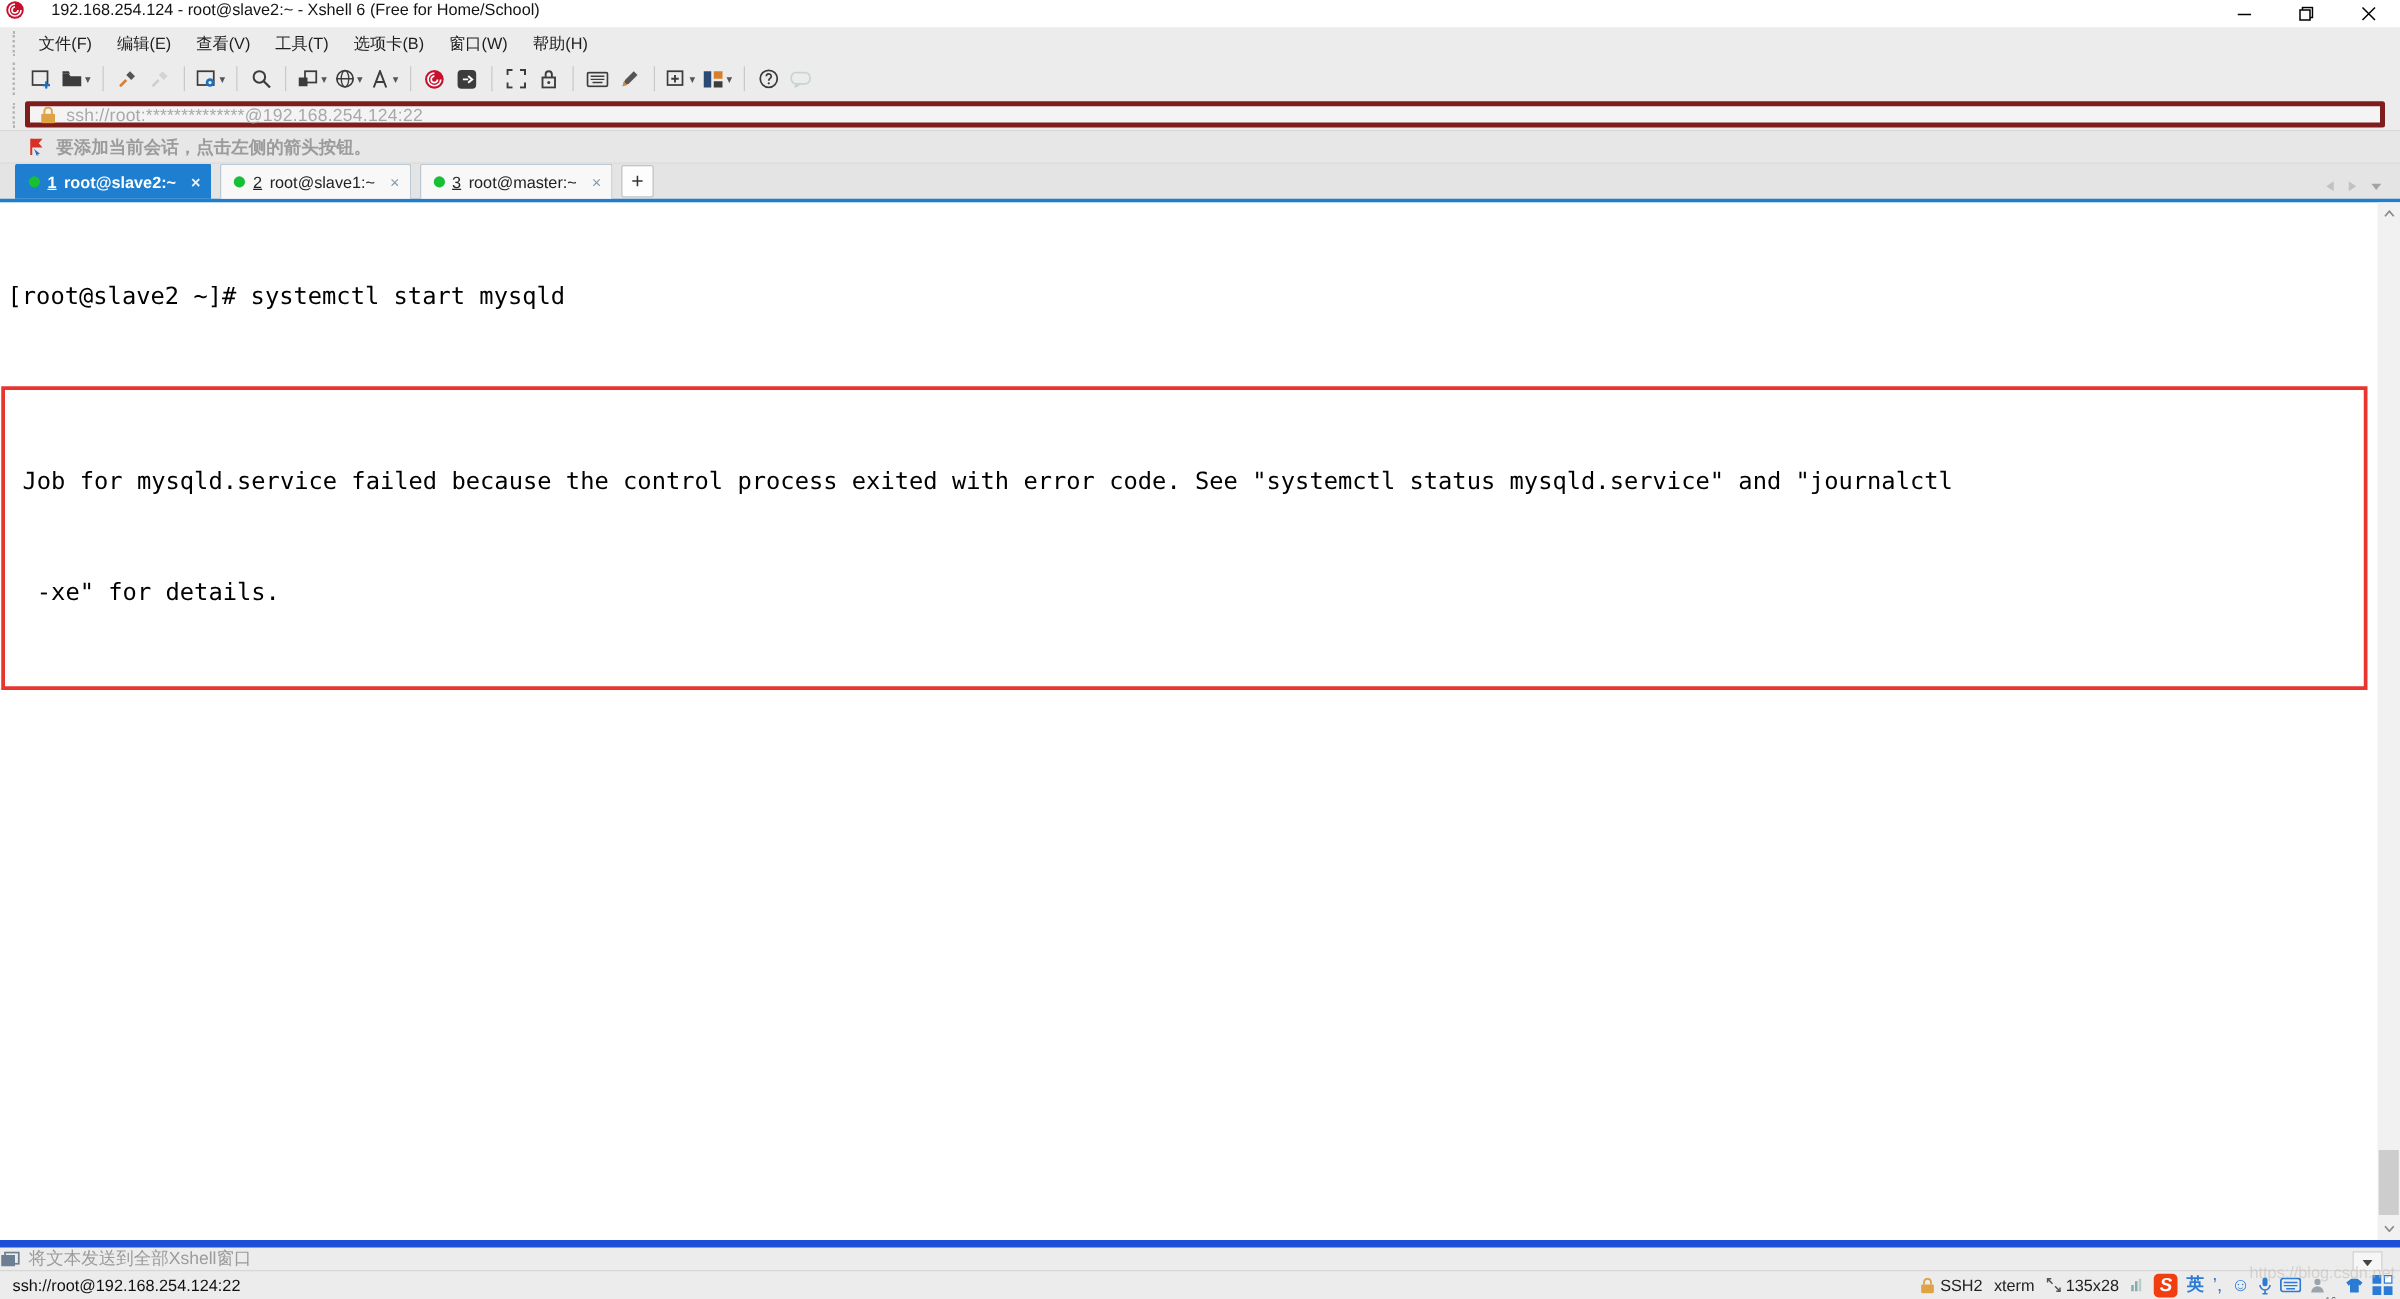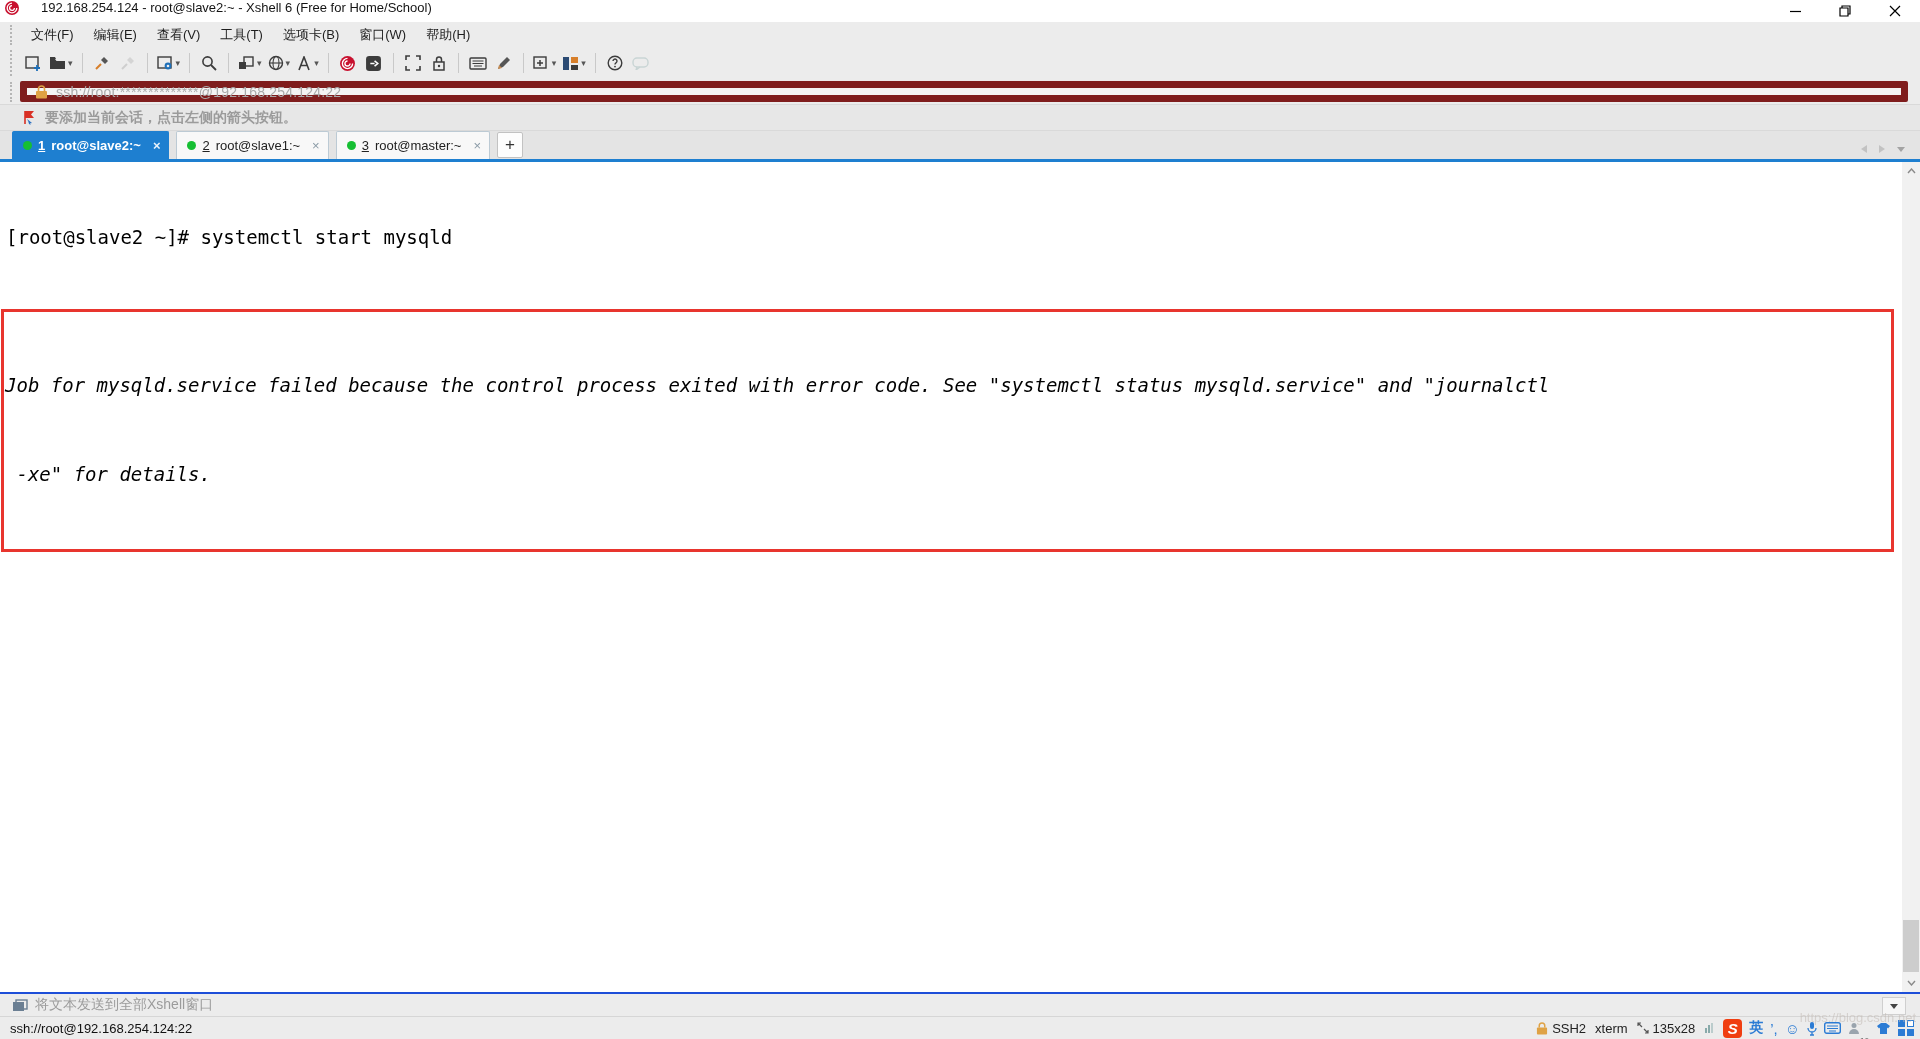--- a/index.html
+++ b/index.html
@@ -21,21 +21,21 @@
 
   
   .toolbar { height:32px; background:#ececec; display:flex; align-items:center; padding-left:10px; }
   .tool-btn { height:26px; min-width:26px; display:flex; align-items:center; justify-content:center; padding:0 3px; border-radius:2px; }
   .tool-btn.disabled { opacity:.35; }
   .caret { font-size:9px; color:#555; margin-left:2px; line-height:1; }
   .tool-sep { width:1px; height:20px; background:#c9c9c9; margin:0 6px; }
 
   
   .addressrow { height:25px; background:#ececec; display:flex; align-items:center; padding:0 12px 0 10px; }
-  .address-input { flex:1; height:21px; background:#f4f4f4; border:7px solid #7f1d1d; border-radius:2px;
+  .address-input { flex:1; height:21px; background:#f4f4f4; border:4px solid #7f1d1d; border-radius:2px;
      display:flex; align-items:center; padding:0 8px; gap:8px; }
   .address-text { font-size:14px; color:#a9a9a9; letter-spacing:.2px; }
 
   
   .noticebar { height:27px; background:#e7e7e7; border-top:1px solid #d9d9d9; border-bottom:1px solid #d9d9d9;
      display:flex; align-items:center; padding-left:22px; gap:8px; }
   .notice-text { font-size:14px; color:#9b9b9b;font-weight:bold; }
 
   
   .tabbar { height:31px; background:#e4e4e4; display:flex; align-items:flex-end; padding-left:12px;
@@ -48,30 +48,30 @@
   .tab.active { background:#1e7fd0; border-color:#1e7fd0; color:#ffffff; font-weight:bold; }
   .tab.active .tab-close { color:#eaf3fb; }
   .tab-add { width:26px; height:26px; background:#fdfdfd; border:1px solid #c2c2c2; border-radius:2px;
      display:flex; align-items:center; justify-content:center; font-size:17px; color:#333; margin-bottom:1px; }
   .tab-nav { position:absolute; right:14px; bottom:5px; display:flex; align-items:center; gap:10px; opacity:.45; }
 
   
   .terminal { height:830px; background:#ffffff; position:relative;
      font-family:"DejaVu Sans Mono","Liberation Mono",monospace; font-size:19px; line-height:29.6px; color:#000; }
   .term-inner { position:absolute; left:6px; top:2px; right:18px; white-space:pre; }
-  .error-box { border:3px solid #e8352e; margin:-3px 0 -3px -5px; padding-left:1px; width:1893px;font-style:italic; }
+  .error-box { border:3px solid #e8352e; margin:-3px 0 -3px -5px; padding-left:14px; width:1893px; }
   .cursor { display:inline-block; width:14px; height:24px; background:#1fe11f; vertical-align:middle; margin-top:-4px; }
 
   .scrollbar { position:absolute; top:0; right:0; bottom:0; width:18px; background:#f1f1f1; }
   .sb-arrow { height:18px; display:flex; align-items:center; justify-content:center; }
   .sb-thumb { position:absolute; left:1px; right:1px; bottom:20px; height:52px; background:#cdcdcd; }
 
   
-  .sendbar { height:24px; background:#ececec; border-top:2px solid #1d4ed8; display:flex; align-items:center;
-     padding-left:12px; gap:7px; position:relative; }
+  .sendbar { height:24px; background:#ececec; border-top:6px solid #1d4ed8; display:flex; align-items:center;
+     padding-left:0; gap:7px; position:relative; }
   .send-text { font-size:14px; color:#9b9b9b; }
   .send-drop { position:absolute; right:14px; top:3px; width:24px; height:18px; background:#f6f6f6;
      border:1px solid #cfcfcf; display:flex; align-items:center; justify-content:center; }
 
   
   .statusbar { height:23px; background:#ececec; border-top:1px solid #d6d6d6; display:flex; align-items:center;
      padding:0 6px 0 10px; font-size:13px; color:#111; position:relative; }
   .status-right { margin-left:auto; display:flex; align-items:center; gap:9px; }
   .status-item { display:flex; align-items:center; gap:4px; color:#222; }
   .ime { display:flex; align-items:center; gap:7px; }

